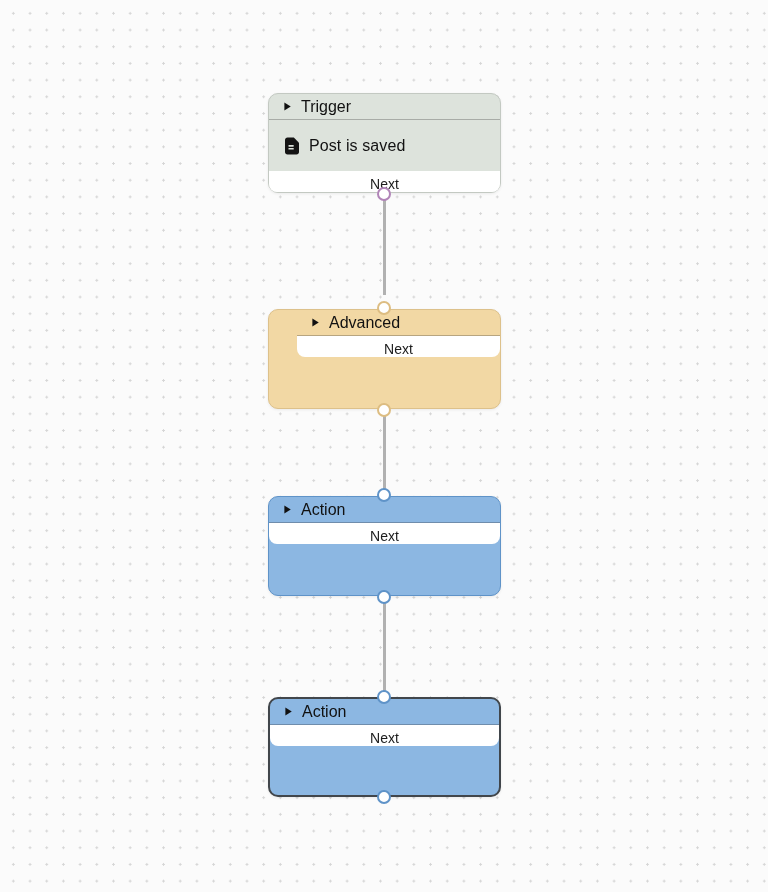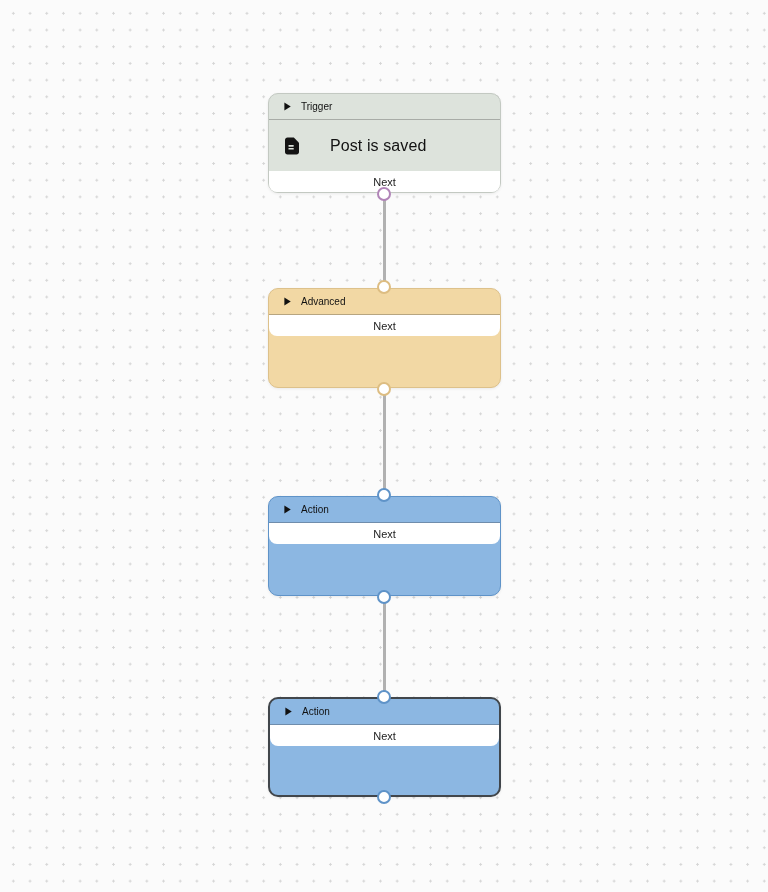--- a/index.html
+++ b/index.html
@@ -35,56 +35,56 @@
     border-radius:10px;
     border:1.5px solid var(--border,#ccc);
     background:var(--fill,#eee);
     box-shadow:0 1px 3px rgba(0,0,0,0.07);
     display:flex;
     flex-direction:column;
     z-index:2;
   }
   .node.selected{border-width:2px;}
   .n0{top:93px;}
-  .n1{top:288px;}
+  .n1{top:309px;padding-left:28px;}
   .n2{top:496px;}
   .n3{top:697px;}
   .node-header{
     height:25px;
     flex:0 0 25px;
     display:flex;
     align-items:center;
     gap:9px;
     padding:0 14px;
     border-bottom:1px solid rgba(45,45,45,0.30);
-    font-size:10px;
+    font-size:16px;
     color:#111;
   }
   .caret{display:flex;align-items:center;}
   .node-body{
     flex:1;
     display:flex;
     align-items:center;
-    gap:28px;
+    gap:7px;
     padding:0 13px;
     font-size:16px;
     font-weight:500;
     color:#121212;
     letter-spacing:.1px;
   }
   .body-icon{display:flex;align-items:center;}
   .node-footer{
     height:21px;
     flex:0 0 21px;
     background:#ffffff;
     border-radius:0 0 8px 8px;
     display:flex;
-    align-items:center;
+    align-items:flex-end;
     justify-content:center;
-    font-size:11px;
+    font-size:14px;
     color:#1c1c1c;
   }
   .port{
     position:absolute;
     left:50%;
     margin-left:-7.5px;
     width:10px;height:10px;
     border-radius:50%;
     background:#ffffff;
     border:2.5px solid var(--port,#999);

